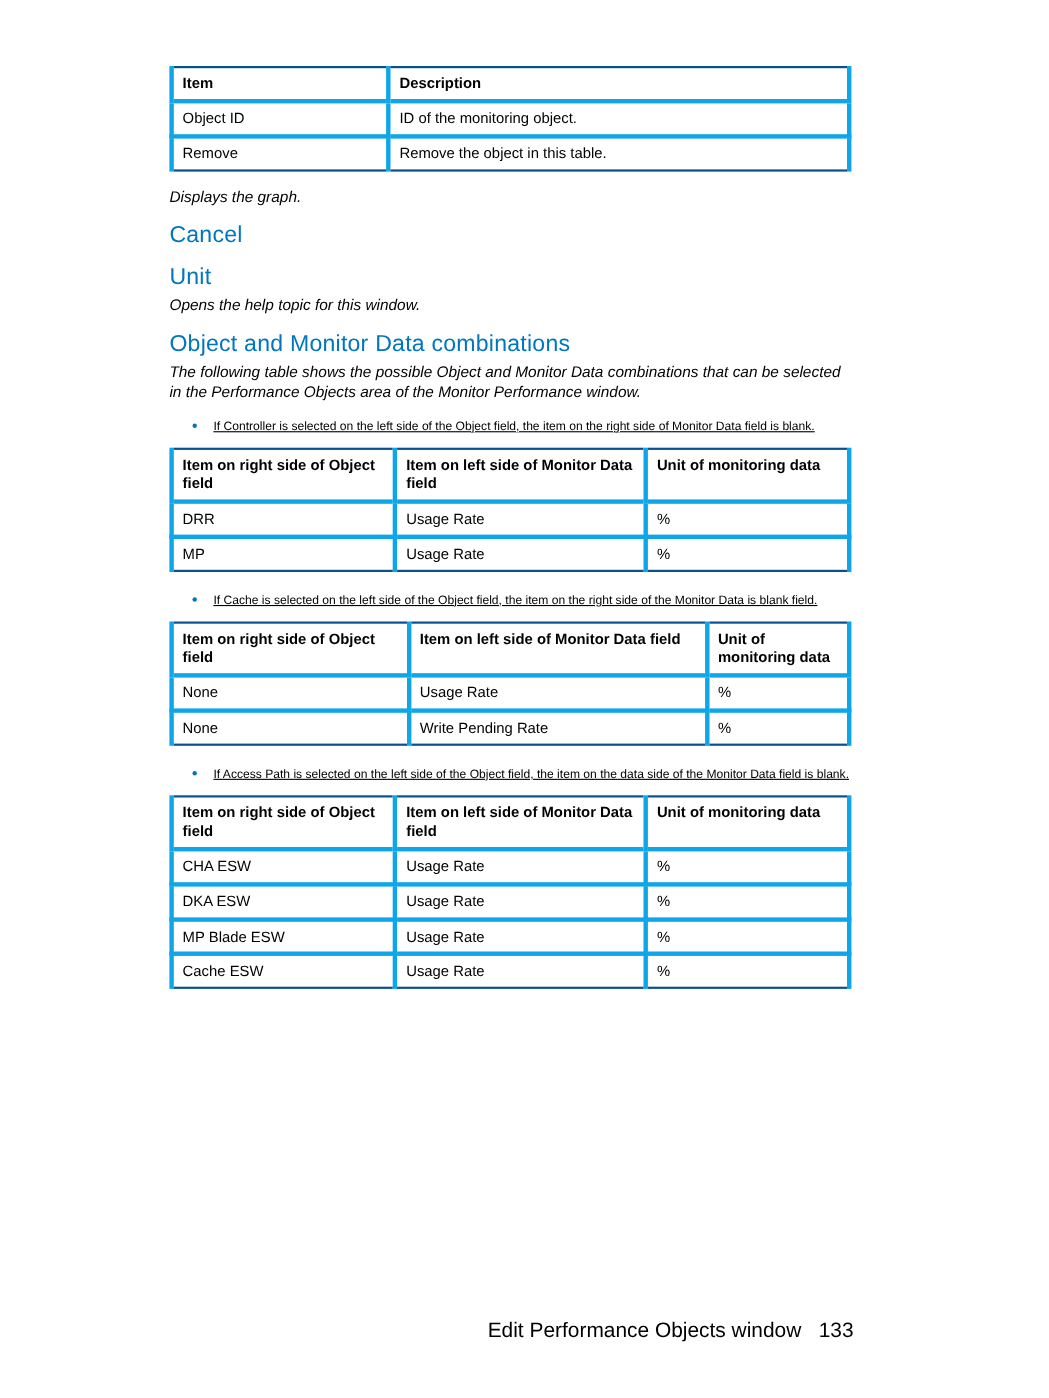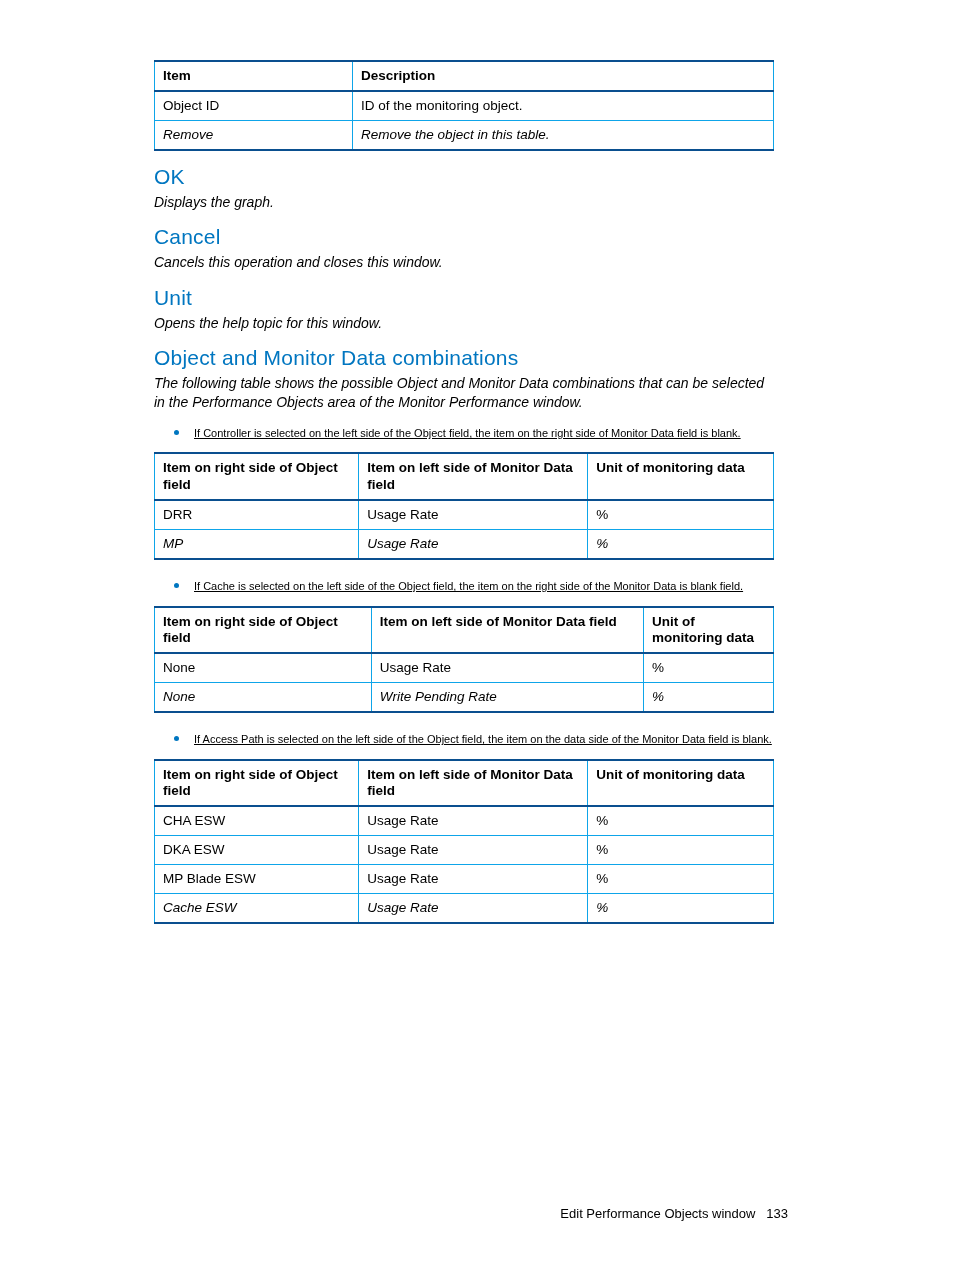--- a/index.html
+++ b/index.html
@@ -18,35 +18,34 @@
     height: 1271px;
     padding: 60px 58px 31px 154px;
     position: relative;
   }
   table {
     border-collapse: collapse;
     width: 100%;
     margin-bottom: 14px;
   }
   table th, table td {
-    border: 1px solid #0ea5e9;
+    border: 4px solid #0ea5e9;
     padding: 6px 8px 5px 8px;
     font-size: 13.5px;
     text-align: left;
     vertical-align: top;
     line-height: 1.25;
   }
   table th {
     font-weight: bold;
     border-top: 2px solid #0a4f8f;
     border-bottom: 2px solid #0a4f8f;
   }
   table tr:last-child td {
     border-bottom: 2px solid #0a4f8f;
-    font-style: italic;
   }
   h3.section-heading {
     font-family: Arial, Helvetica, sans-serif;
     font-weight: normal;
     color: #0076c0;
     font-size: 21px;
     margin: 14px 0 4px 0;
     letter-spacing: 0.2px;
   }
   p.body {
@@ -66,22 +65,22 @@
     padding-left: 4px;
     text-decoration: underline;
   }
   ul.bullets li::marker {
     color: #0076c0;
     font-size: 16px;
   }
   .footer {
     position: absolute;
     bottom: 50px;
-    right: 44px;
-    font-size: 13px;
+    right: 56px;
+    font-size: 19px;
   }
 </style>
 </head>
 <body>
 
 <div class="page">
 
   <table>
     <colgroup>
         <col style="width:32%">
@@ -98,25 +97,23 @@
         <td>Object ID</td>
         <td>ID of the monitoring object.</td>
       </tr>
       <tr>
         <td>Remove</td>
         <td>Remove the object in this table.</td>
       </tr>
     </tbody>
   </table>
 
-  <h3 class="section-heading">OK</h3>
   <p class="body">Displays the graph.</p>
 
   <h3 class="section-heading">Cancel</h3>
-  <p class="body">Cancels this operation and closes this window.</p>
 
   <h3 class="section-heading">Unit</h3>
   <p class="body">Opens the help topic for this window.</p>
 
   <h3 class="section-heading">Object and Monitor Data combinations</h3>
   <p class="body">The following table shows the possible Object and Monitor Data combinations that can be selected in the Performance Objects area of the Monitor Performance window.</p>
 
   <ul class="bullets">
     <li>If Controller is selected on the left side of the Object field, the item on the right side of Monitor Data field is blank.</li>
   </ul>

